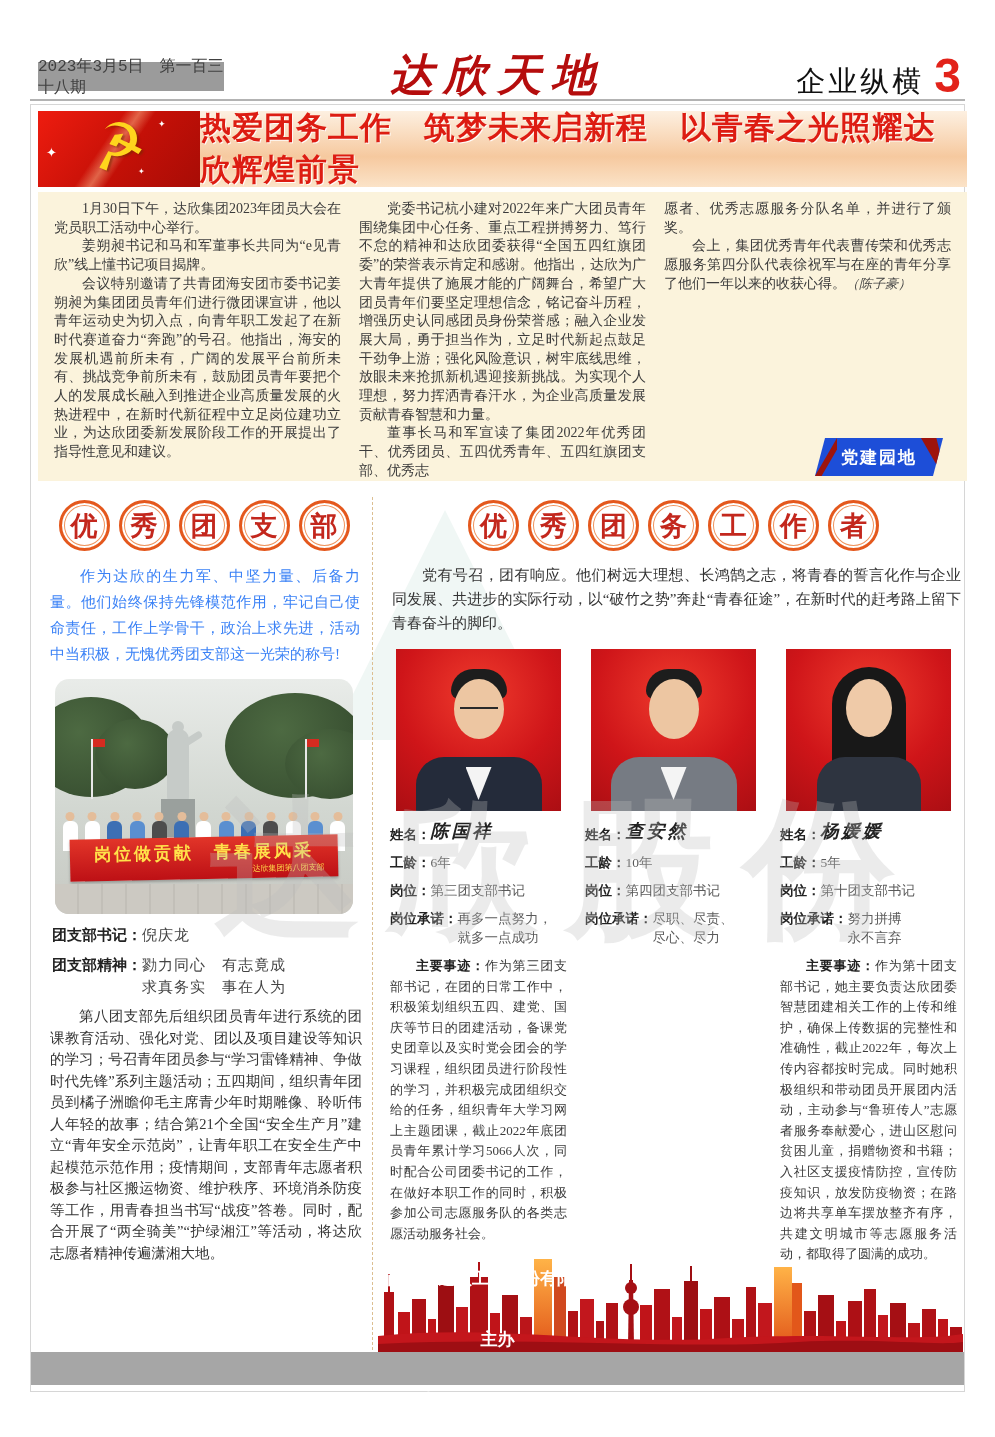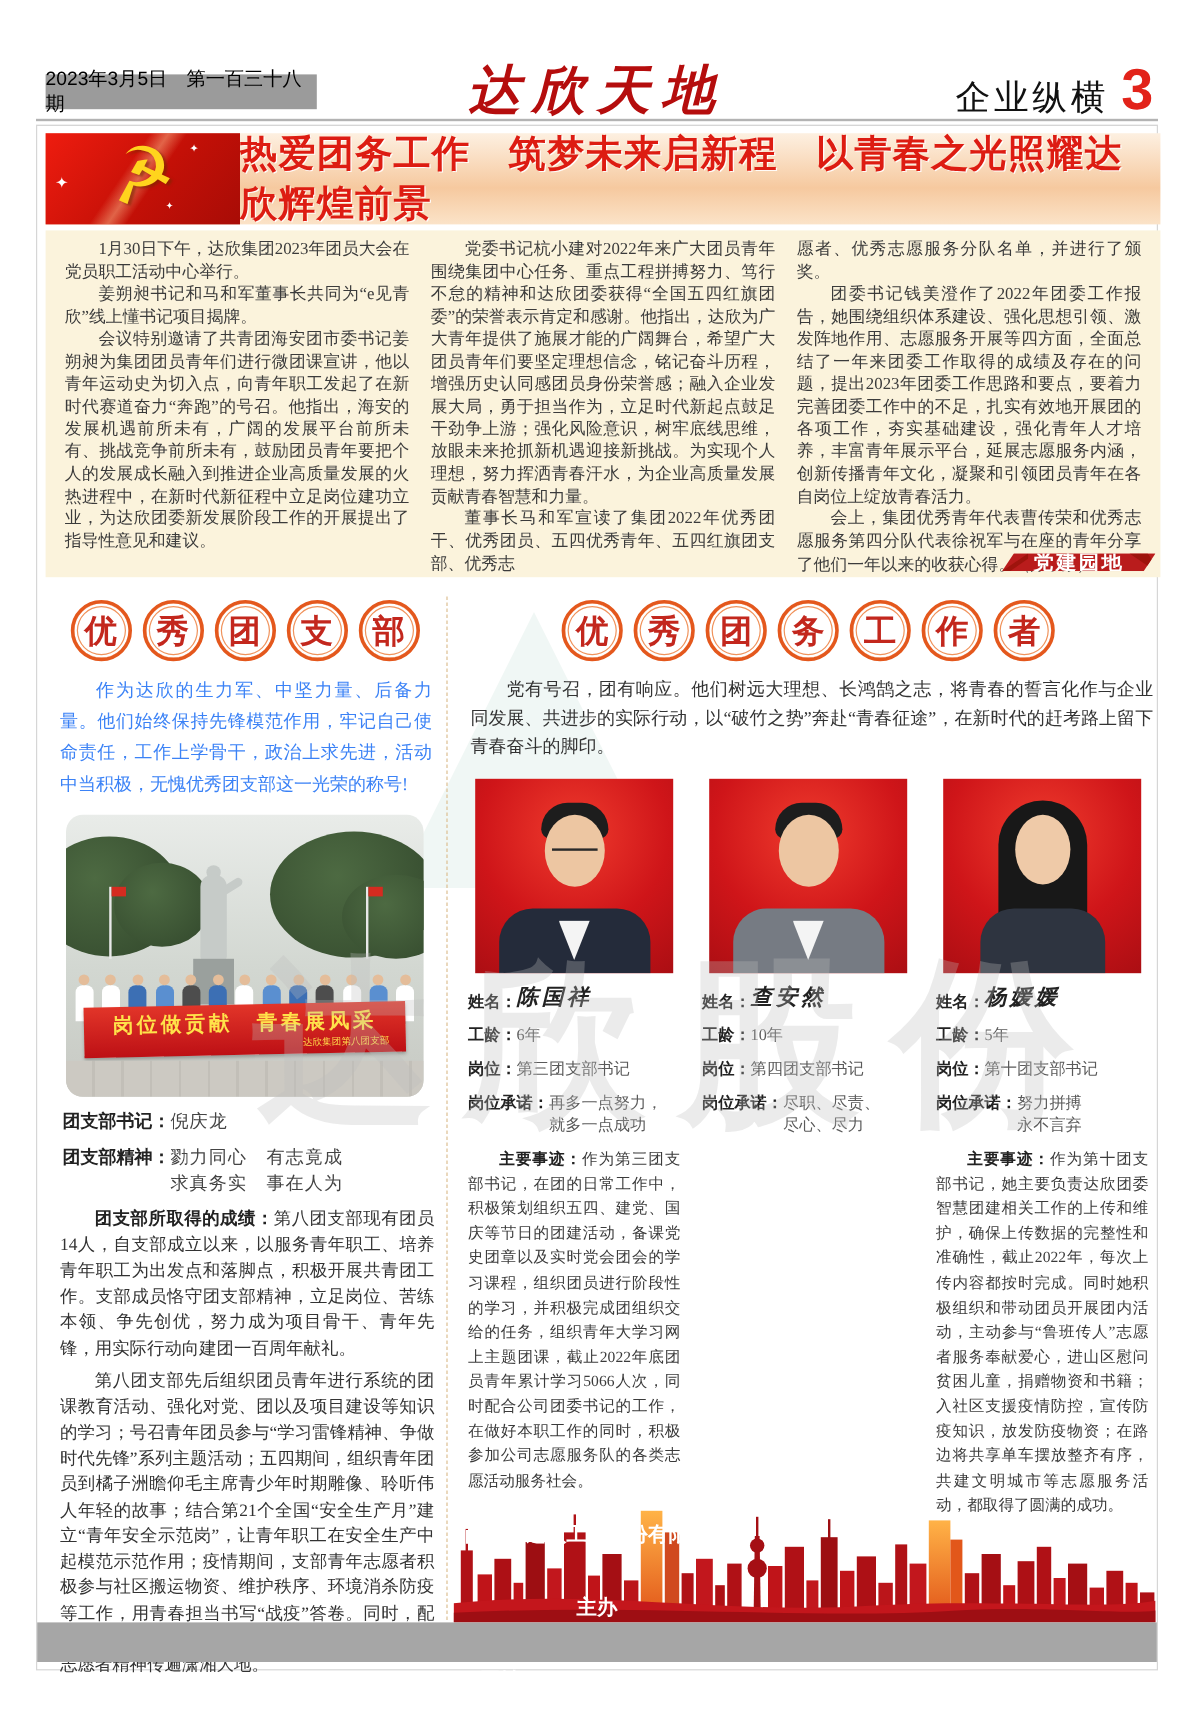--- a/index.html
+++ b/index.html
@@ -1,21 +1,21 @@
 <!DOCTYPE html>
 <html><head>
 <meta charset="utf-8">
 <style>
   html,body{margin:0;padding:0;background:#fff;}
   body{width:995px;height:1437px;position:relative;font-family:"Liberation Serif",serif;color:#333;}
   .abs{position:absolute;}
 
   
-  .hdr-date{left:38px;top:62px;width:226px;height:29px;background:#9b9b9b;color:#000000;
-    font-family:Liberation Sans, sans-serif;font-size:16px;display:flex;align-items:center;justify-content:center;}
+  .hdr-date{left:38px;top:62px;width:186px;height:29px;background:#9b9b9b;color:#404040;
+    font-family:Liberation Mono, monospace;font-size:16px;display:flex;align-items:center;justify-content:center;}
   .masthead{left:0;top:46px;width:995px;text-align:center;font-size:44px;font-weight:bold;font-style:italic;
     color:#b50d0d;letter-spacing:10px;}
   .hdr-right{right:34px;top:52px;display:flex;align-items:flex-start;gap:10px;}
   .hdr-sec{font-size:29px;font-weight:normal;color:#111;letter-spacing:3px;margin-top:10px;}
   .hdr-num{font-size:48px;font-weight:bold;color:#e2231a;font-family:"Liberation Sans",sans-serif;line-height:1;}
   .hline{left:30px;top:99px;width:935px;height:3px;border-top:2px solid #b3b3b3;border-bottom:1px solid #d8d8d8;}
   .frame{left:30px;top:104px;width:933px;height:1286px;border:1px solid #d6d6d6;}
 
   
   .banner{left:38px;top:111px;width:929px;height:76px;display:flex;background:linear-gradient(180deg,#fdf0e1 0%,#f6c99f 60%,#fbe3c8 100%);}
@@ -27,21 +27,21 @@
   .headline{flex:1;display:flex;align-items:center;justify-content:center;font-family:"Liberation Sans",sans-serif;
     font-weight:900;font-size:31px;color:#dd1c12;letter-spacing:1px;text-shadow:1px 1px 0 rgba(255,255,255,.9);}
 
   
   .article{left:38px;top:192px;width:929px;height:289px;background:#fbf3dc;display:flex;gap:18px;padding:8px 16px 0 16px;
     box-sizing:border-box;overflow:hidden;position:absolute;}
   .art-col{width:291px;font-size:14px;line-height:18.7px;text-align:justify;color:#3b3b3b;position:relative;}
   .art-col p{margin:0;text-indent:2em;}
   .art-col p.noind{text-indent:0;}
   .byline{font-style:italic;font-size:13px;color:#444;}
-  .pb-tag{position:absolute;right:4px;bottom:5px;width:128px;height:15px;background:#b91c1c;
+  .pb-tag{position:absolute;right:24px;bottom:5px;width:128px;height:38px;background:#1d4ed8;
     clip-path:polygon(10px 0,100% 0,calc(100% - 10px) 100%,0 100%);display:flex;align-items:center;justify-content:center;}
   .pb-tag::before,.pb-tag::after{content:"";position:absolute;top:0;width:22px;height:100%;background:#9e140d;}
   .pb-tag::before{left:0;clip-path:polygon(0 100%,100% 0,100% 30%,30% 100%);}
   .pb-tag::after{right:0;clip-path:polygon(0 0,70% 0,100% 70%,100% 100%);}
   .pb-tag span{color:#fff;font-weight:bold;font-size:17px;font-family:"Liberation Sans",sans-serif;letter-spacing:2px;z-index:1;}
 
   
   .wm-tri{width:0;height:0;border-left:115px solid transparent;border-right:115px solid transparent;}
   .wm-text{font-size:150px;font-weight:bold;color:rgba(190,190,190,.30);letter-spacing:28px;z-index:40;pointer-events:none;white-space:nowrap;margin-left:25px;}
 
@@ -137,21 +137,20 @@
     <p>1月30日下午，达欣集团2023年团员大会在党员职工活动中心举行。</p>
     <p>姜朔昶书记和马和军董事长共同为“e见青欣”线上懂书记项目揭牌。</p>
     <p>会议特别邀请了共青团海安团市委书记姜朔昶为集团团员青年们进行微团课宣讲，他以青年运动史为切入点，向青年职工发起了在新时代赛道奋力“奔跑”的号召。他指出，海安的发展机遇前所未有，广阔的发展平台前所未有、挑战竞争前所未有，鼓励团员青年要把个人的发展成长融入到推进企业高质量发展的火热进程中，在新时代新征程中立足岗位建功立业，为达欣团委新发展阶段工作的开展提出了指导性意见和建议。</p>
   </div>
   <div class="art-col">
     <p>党委书记杭小建对2022年来广大团员青年围绕集团中心任务、重点工程拼搏努力、笃行不怠的精神和达欣团委获得“全国五四红旗团委”的荣誉表示肯定和感谢。他指出，达欣为广大青年提供了施展才能的广阔舞台，希望广大团员青年们要坚定理想信念，铭记奋斗历程，增强历史认同感团员身份荣誉感；融入企业发展大局，勇于担当作为，立足时代新起点鼓足干劲争上游；强化风险意识，树牢底线思维，放眼未来抢抓新机遇迎接新挑战。为实现个人理想，努力挥洒青春汗水，为企业高质量发展贡献青春智慧和力量。</p>
     <p>董事长马和军宣读了集团2022年优秀团干、优秀团员、五四优秀青年、五四红旗团支部、优秀志</p>
   </div>
   <div class="art-col">
     <p class="noind">愿者、优秀志愿服务分队名单，并进行了颁奖。</p>
-    <p>团委书记钱美澄作了2022年团委工作报告，她围绕组织体系建设、强化思想引领、激发阵地作用、志愿服务开展等四方面，全面总结了一年来团委工作取得的成绩及存在的问题，提出2023年团委工作思路和要点，要着力完善团委工作中的不足，扎实有效地开展团的各项工作，夯实基础建设，强化青年人才培养，丰富青年展示平台，延展志愿服务内涵，创新传播青年文化，凝聚和引领团员青年在各自岗位上绽放青春活力。</p>
     <p><span>会上，集团优秀青年代表曹传荣和优秀志愿服务第四分队代表徐祝军与在座的青年分享了他们一年以来的收获心得。</span><span class="byline">（陈子豪）</span></p>
   </div>
   <div class="pb-tag">
       <span>党建园地</span>
     </div>
 </div>
 
 <div class="lcol">
   <div class="circles">
     <span class="circ">优</span>
@@ -201,21 +200,20 @@
     <span class="lbl">团支部书记：</span>
     <span class="bname">倪庆龙</span>
   </div>
   <div class="brow">
     <span class="lbl">团支部精神：</span>
     <span class="two">
       <span class="bname">勠力同心　有志竟成</span>
       <span class="bname">求真务实　事在人为</span>
     </span>
   </div>
-  <p class="ach"><b class="lbl">团支部所取得的成绩：</b><span>第八团支部现有团员14人，自支部成立以来，以服务青年职工、培养青年职工为出发点和落脚点，积极开展共青团工作。支部成员恪守团支部精神，立足岗位、苦练本领、争先创优，努力成为项目骨干、青年先锋，用实际行动向建团一百周年献礼。</span></p>
   <p class="ach">第八团支部先后组织团员青年进行系统的团课教育活动、强化对党、团以及项目建设等知识的学习；号召青年团员参与“学习雷锋精神、争做时代先锋”系列主题活动；五四期间，组织青年团员到橘子洲瞻仰毛主席青少年时期雕像、聆听伟人年轻的故事；结合第21个全国“安全生产月”建立“青年安全示范岗”，让青年职工在安全生产中起模范示范作用；疫情期间，支部青年志愿者积极参与社区搬运物资、维护秩序、环境消杀防疫等工作，用青春担当书写“战疫”答卷。同时，配合开展了“两全骑美”“护绿湘江”等活动，将达欣志愿者精神传遍潇湘大地。</p>
 </div>
 
 <div class="abs vsep"></div>
 
 <div class="rsec">
   <div class="circles">
     <span class="circ">优</span>
     <span class="circ">秀</span>
     <span class="circ">团</span>

